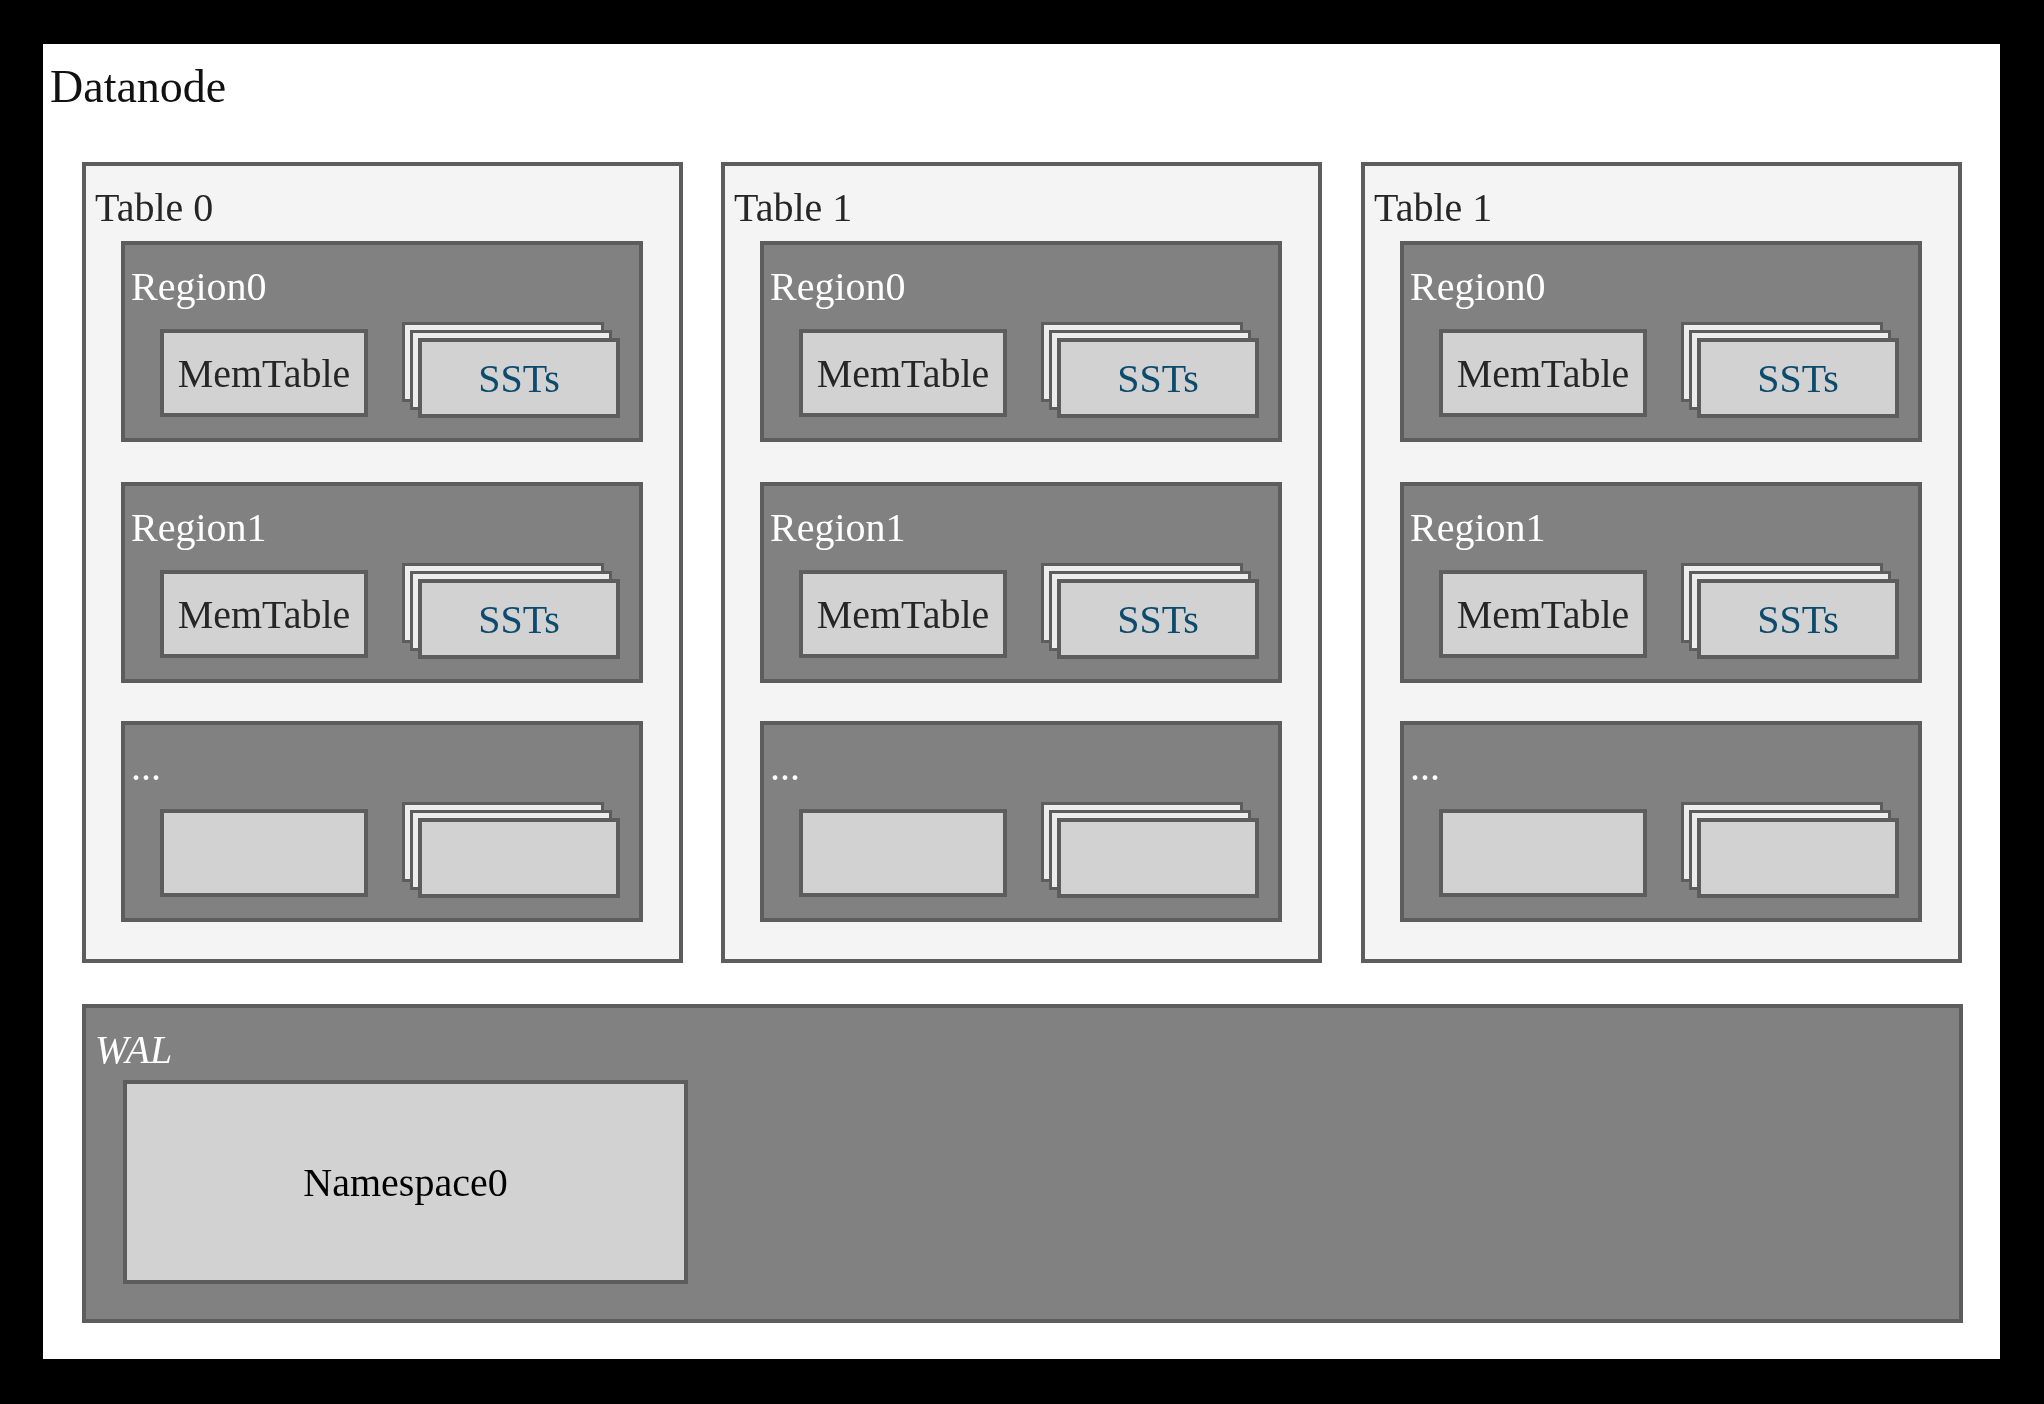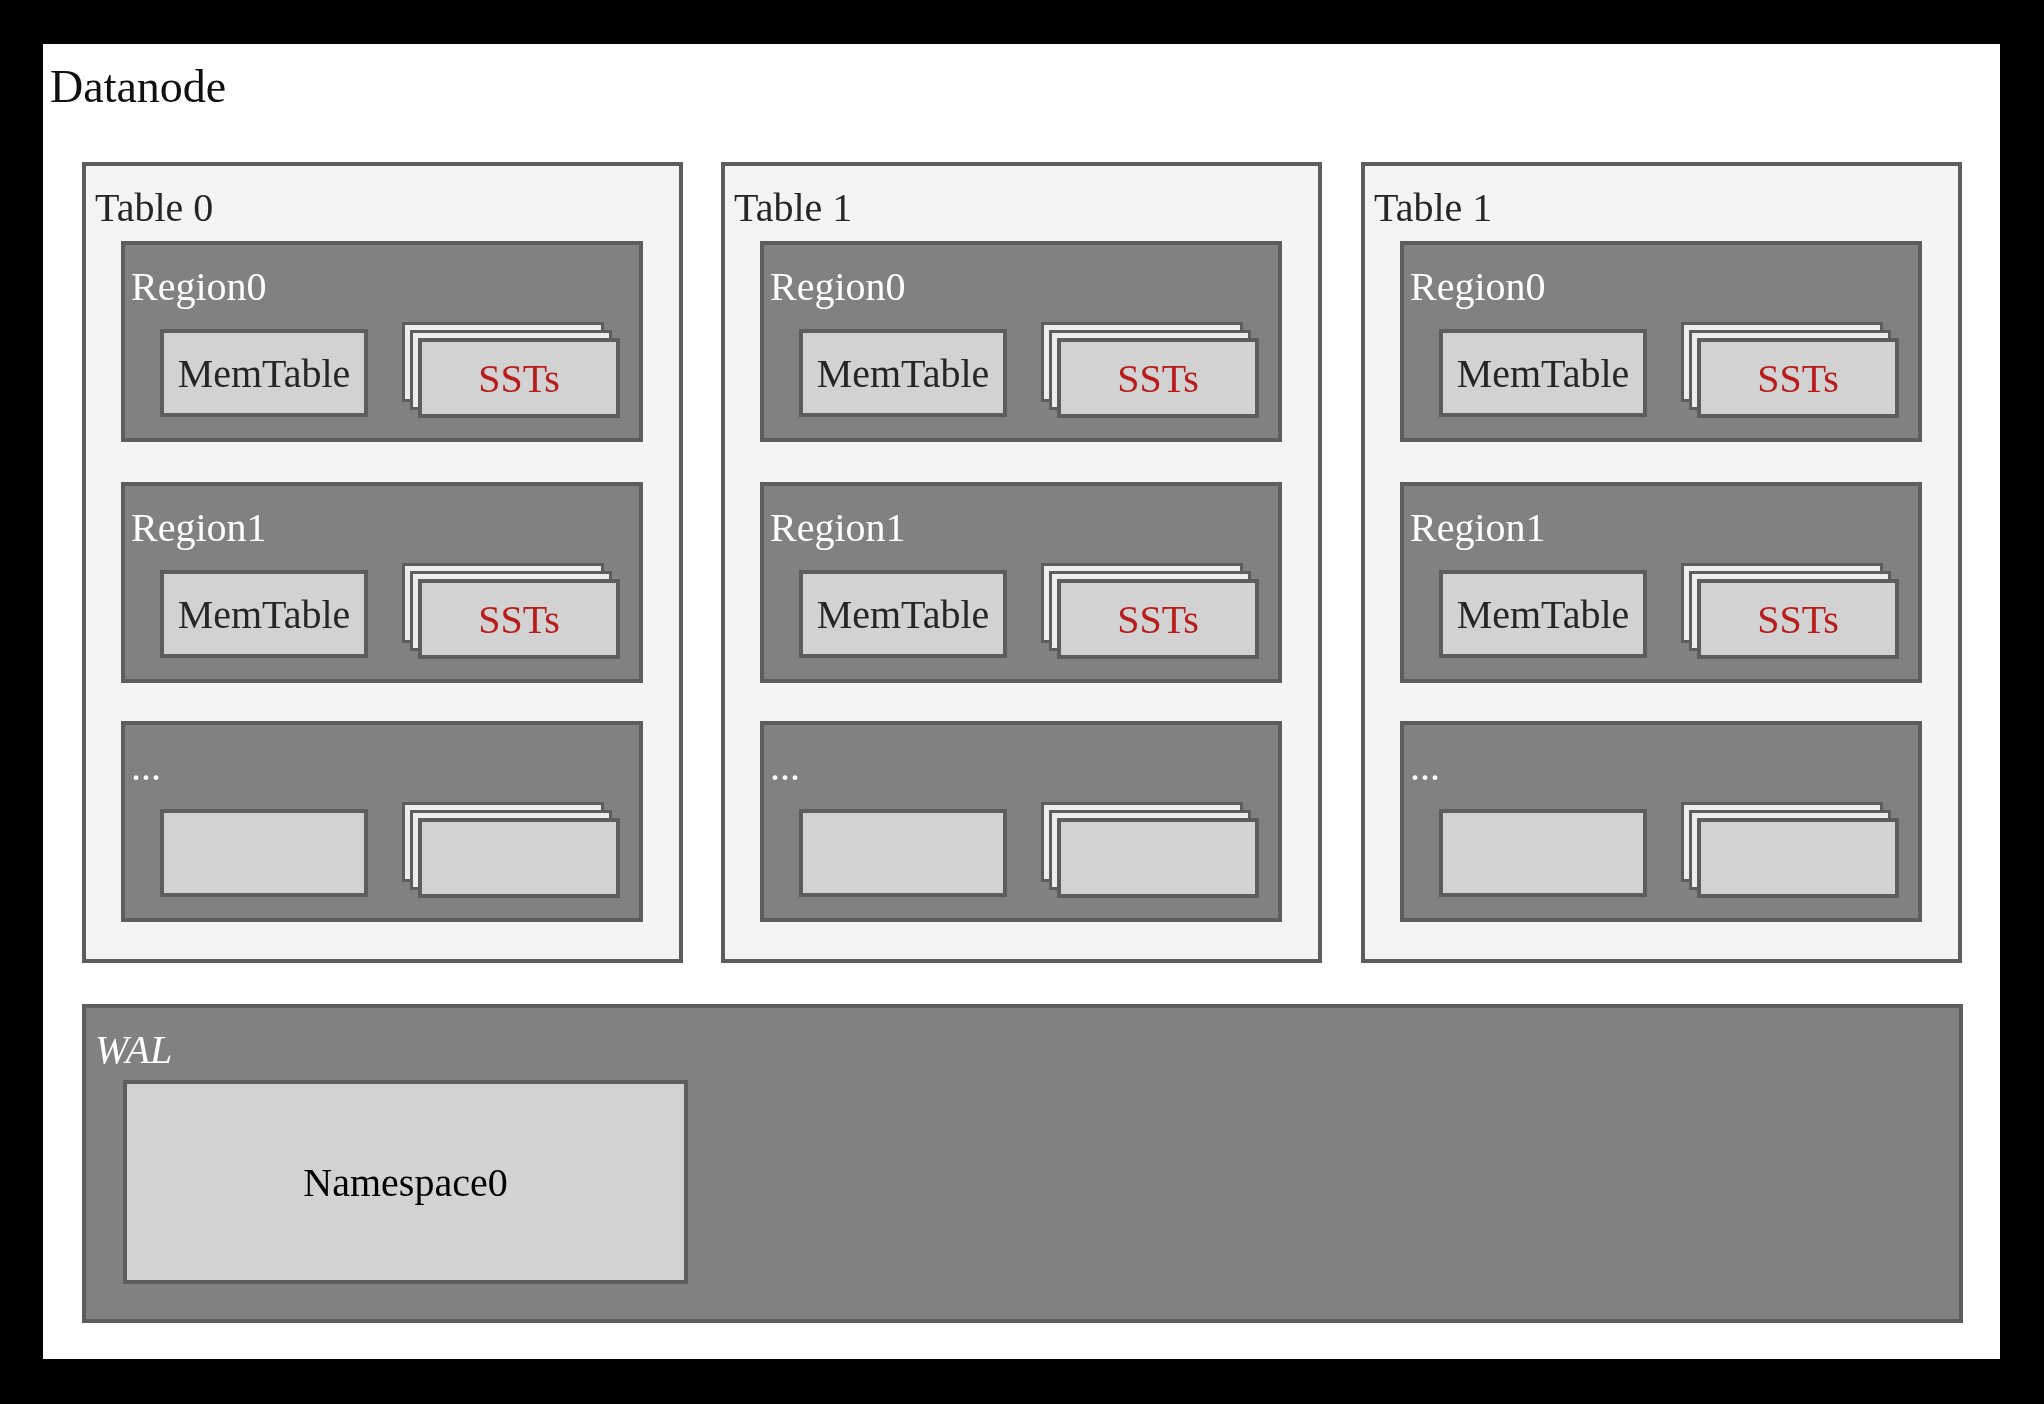--- a/index.html
+++ b/index.html
@@ -28,21 +28,21 @@
             display:flex;align-items:center;justify-content:center;
             font-size:40px;color:#262626;}
 
   .stack{position:absolute;left:277px;top:77px;width:218px;height:96px;}
   .layer{position:absolute;width:202px;height:80px;box-sizing:border-box;
          background:#ededed;border:3px solid #5d5d5d;}
   .layer.l0{left:0;top:0}
   .layer.l1{left:8px;top:8px}
   .layer.l2{left:16px;top:16px;background:#d2d2d2;border-width:4px;
             display:flex;align-items:center;justify-content:center;
-            font-size:40px;color:#b91c1c;}
+            font-size:40px;color:#0c4a6e;}
 
   .wal{position:absolute;left:39px;top:960px;width:1881px;height:319px;box-sizing:border-box;
        background:#818181;border:4px solid #5d5d5d;}
   .wal-label{position:absolute;left:9px;top:22px;font-size:40px;line-height:1;color:#ffffff;font-style:italic;}
   .ns{position:absolute;top:72px;width:565px;height:204px;box-sizing:border-box;
       background:#d2d2d2;border:4px solid #5d5d5d;
       display:flex;align-items:center;justify-content:center;
       font-size:40px;color:#000000;}
   .ns.n0{left:37px}
   .ns.n1{left:661px}

